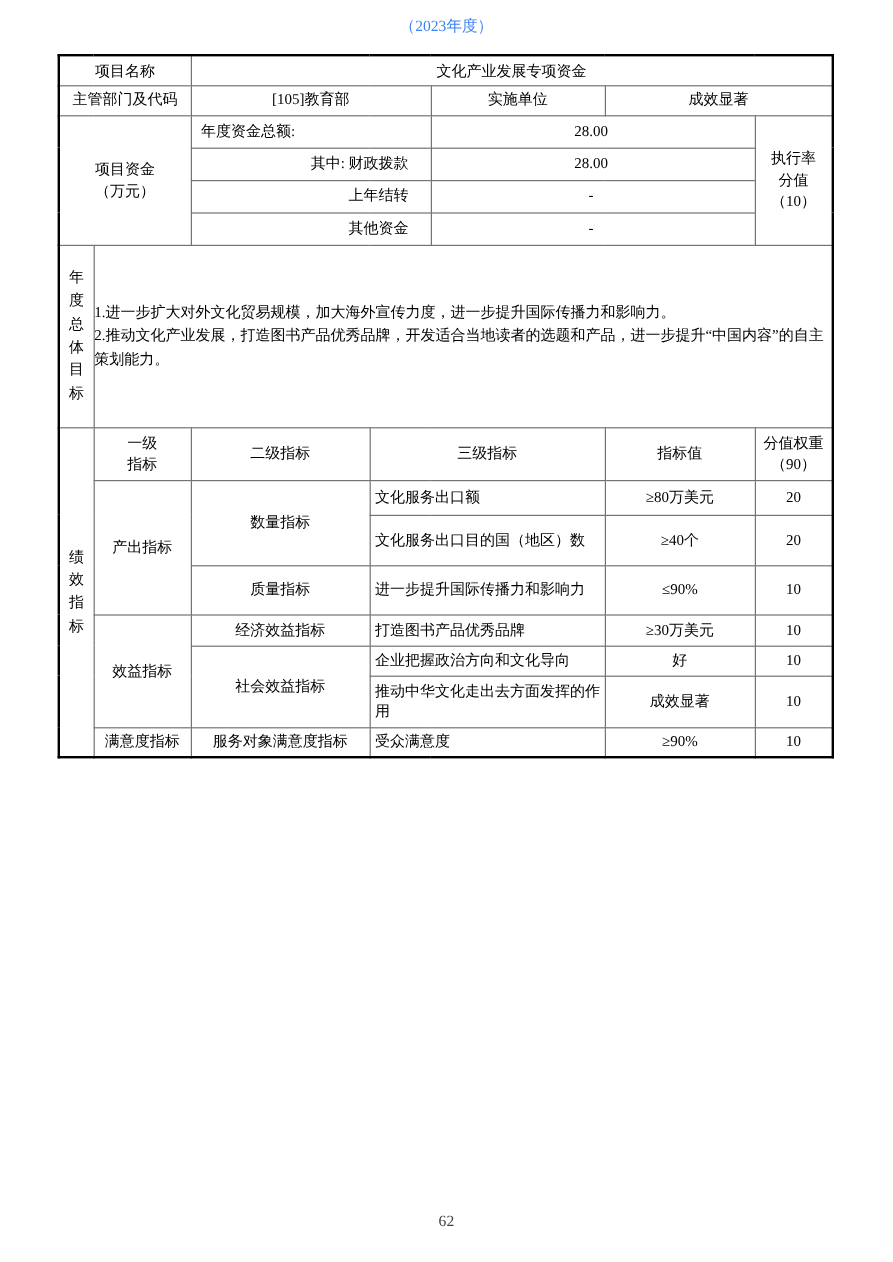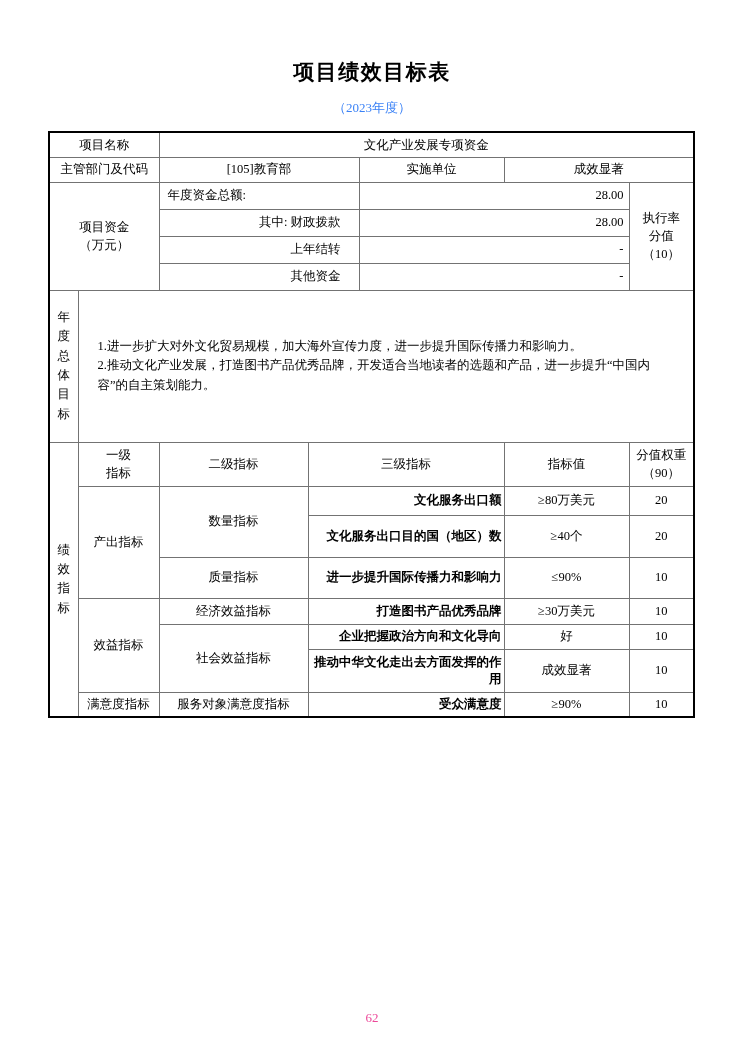--- a/index.html
+++ b/index.html
@@ -25,35 +25,34 @@
     font-size:12.5px;color:#000;
   }
   td{
     border:1px solid #737373;text-align:center;vertical-align:middle;
     padding:1px 2px;line-height:1.45;overflow:hidden;
   }
   .pre{white-space:pre-line;}
   .lbl{}
   .fund-label-first{text-align:left;padding-left:8px;}
   .fund-label{text-align:right;padding-right:18px;margin-left:20px;}
-  .fund-val{text-align:right;padding-right:5px;margin-top:40px;}
+  .fund-val{padding-right:5px;margin-top:40px;}
   .vert{line-height:1.55;}
-  .goals-content{text-align:left;padding:4px 19px;line-height:1.55;}
-  .l3{text-align:right;padding-left:4px;line-height:1.35;font-weight:bold;}
+  .goals-content{text-align:left;padding:4px 0;line-height:1.55;}
+  .l3{text-align:left;padding-left:4px;line-height:1.35;}
   .page-number{
     position:absolute;left:0;right:0;bottom:26px;
-    text-align:center;font-size:13px;color:#ec4899;
+    text-align:center;font-size:13px;color:#404040;
   }
 </style>
 </head>
 <body>
 
 <div class="page">
 
-  <h1 class="doc-title">项目绩效目标表</h1>
   <div class="doc-subtitle">（2023年度）</div>
 
   <table class="main">
     <colgroup>
       <col style="width:29px">
         <col style="width:81px">
         <col style="width:149px">
       <col style="width:51px">
         <col style="width:145px">
         <col style="width:125px">

